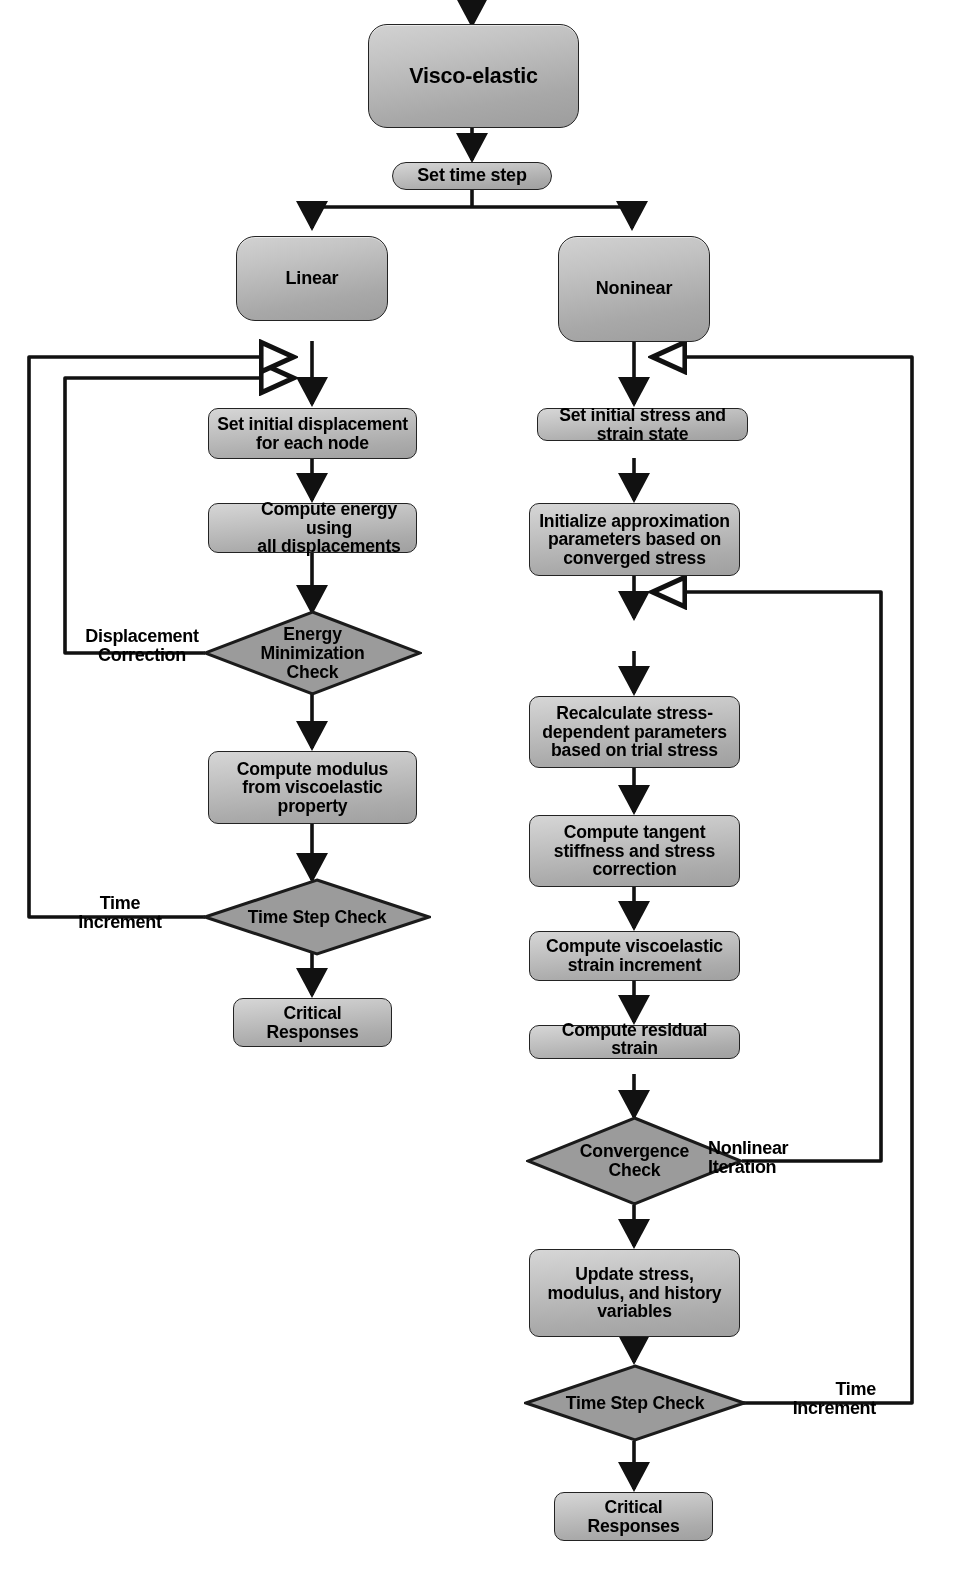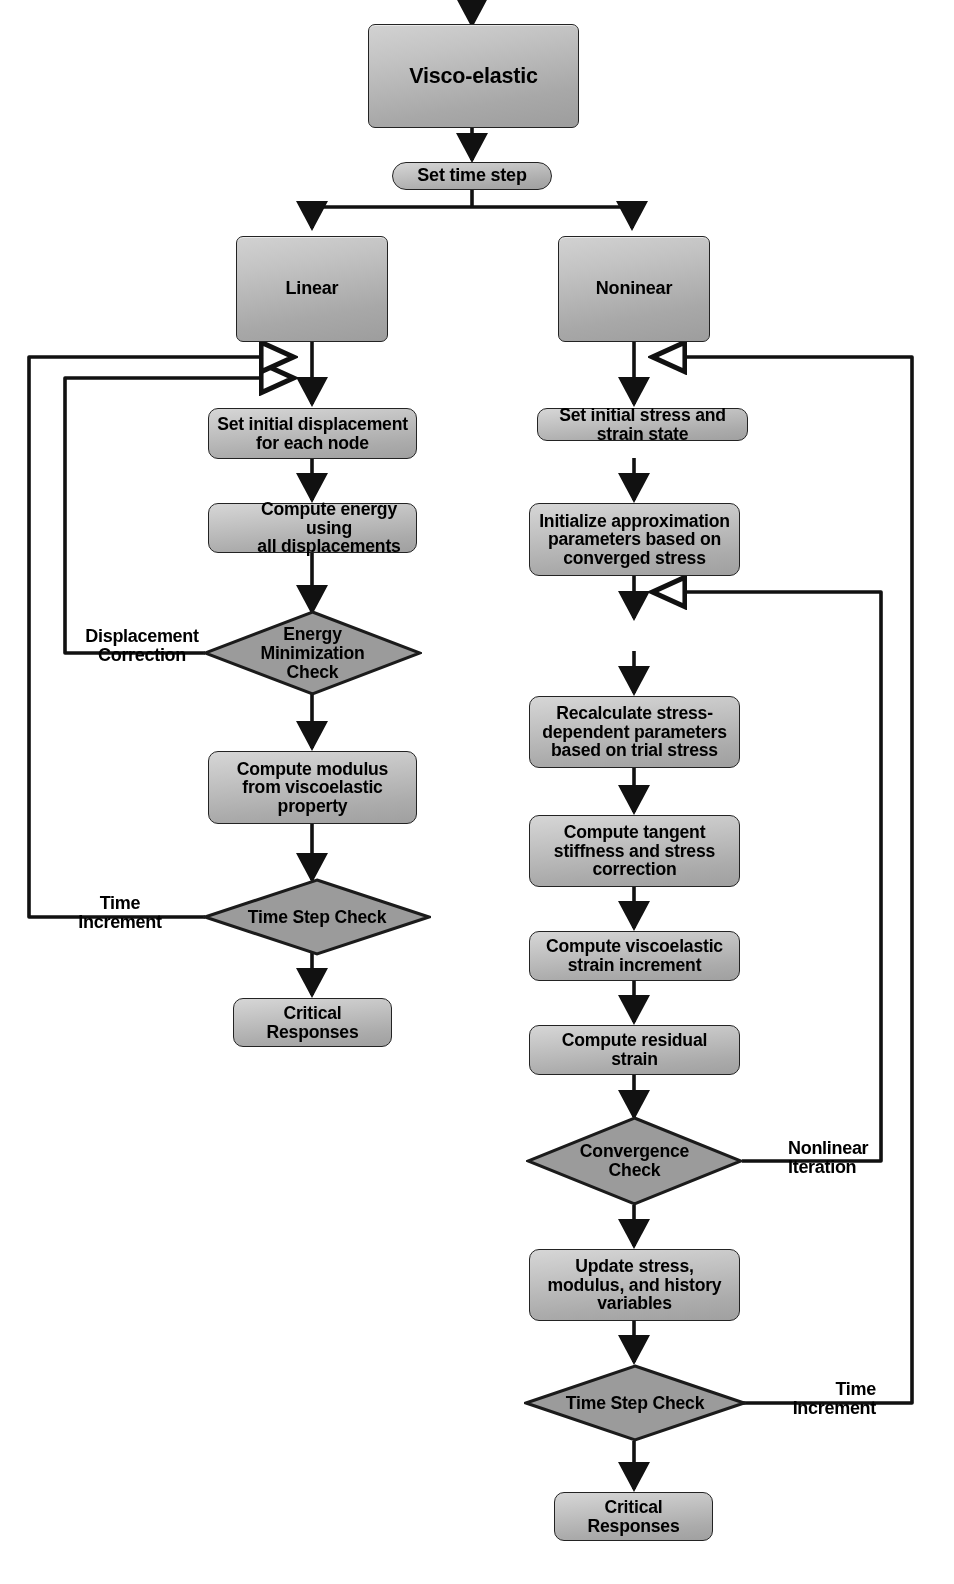--- a/index.html
+++ b/index.html
@@ -3,21 +3,21 @@
 <meta charset="utf-8">
 <style>
   html,body{margin:0;padding:0;background:#ffffff;}
   body{font-family:"Liberation Sans", sans-serif;}
   #stage{position:relative;width:954px;height:1584px;background:#ffffff;overflow:hidden;}
   #svg-layer{position:absolute;left:0;top:0;width:954px;height:1584px;}
 
   .node{position:absolute;box-sizing:border-box;display:flex;align-items:center;justify-content:center;
         text-align:center;color:#000;font-weight:bold;line-height:1.06;letter-spacing:-0.2px;}
 
-  .proc{border:1.6px solid #232323;border-radius:7px;
+  .proc{border:1.6px solid #232323;border-radius:19px;
         background:linear-gradient(170deg,#d2d2d2 0%,#c3c3c3 28%,#a8a8a8 72%,#9d9d9d 100%);
         box-shadow:0 1px 0 rgba(255,255,255,.55) inset;}
 
   .term{border:1.6px solid #232323;border-radius:14px;
         background:linear-gradient(175deg,#d6d6d6 0%,#c5c5c5 30%,#ababab 75%,#a0a0a0 100%);}
 
   .dia-wrap{position:absolute;}
   .dia-label{position:absolute;left:0;top:0;width:100%;height:100%;
              display:flex;align-items:center;justify-content:center;text-align:center;
              color:#000;font-weight:bold;line-height:1.08;letter-spacing:-0.2px;pointer-events:none;}
@@ -84,21 +84,21 @@
   </svg>
 
   <div class="node proc f22" style="left:368px;top:24px;width:211px;height:104px;">
     <span>Visco-elastic</span>
   </div>
 
   <div class="node term f19" style="left:392px;top:162px;width:160px;height:28px;">
     <span>Set time step</span>
   </div>
 
-  <div class="node proc f19" style="left:236px;top:236px;width:152px;height:106px;justify-content:center;">
+  <div class="node proc f19" style="left:236px;top:236px;width:152px;height:85px;justify-content:center;">
     <span>Linear</span>
   </div>
 
   <div class="node proc f19" style="left:558px;top:236px;width:152px;height:106px;">
     <span>Noninear</span>
   </div>
 
   <div class="node term f18" style="left:208px;top:408px;width:209px;height:51px;white-space:pre-line;">
     <span>Set initial displacement
 for each node</span>
@@ -158,34 +158,34 @@
     <span>Compute tangent
 stiffness and stress
 correction</span>
   </div>
 
   <div class="node term f18" style="left:529px;top:931px;width:211px;height:50px;white-space:pre-line;">
     <span>Compute viscoelastic
 strain increment</span>
   </div>
 
-  <div class="node term f18" style="left:529px;top:1025px;width:211px;height:50px;white-space:pre-line;">
+  <div class="node term f18" style="left:529px;top:1025px;width:211px;height:34px;white-space:pre-line;align-items:flex-end;">
     <span>Compute residual
 strain</span>
   </div>
 
   <div class="dia-wrap" style="left:526px;top:1116px;width:217px;height:90px;">
     <svg viewBox="0 0 217 90" style="position:absolute;left:0;top:0;width:217px;height:90px;">
       <path d="M108.5,2 L215,45 L108.5,88 L2,45 Z" fill="#9b9b9b" stroke="#1b1b1b" stroke-width="3"></path>
     </svg>
     <div class="dia-label f18" style="white-space:pre-line;">Convergence
 Check</div>
   </div>
 
-  <div class="node term f18" style="left:529px;top:1249px;width:211px;height:72px;white-space:pre-line;">
+  <div class="node term f18" style="left:529px;top:1249px;width:211px;height:88px;white-space:pre-line;">
     <span>Update stress,
 modulus, and history
 variables</span>
   </div>
 
   <div class="dia-wrap" style="left:524px;top:1364px;width:222px;height:78px;">
     <svg viewBox="0 0 222 78" style="position:absolute;left:0;top:0;width:222px;height:78px;">
       <path d="M111,2 L220,39 L111,76 L2,39 Z" fill="#9b9b9b" stroke="#1b1b1b" stroke-width="3"></path>
     </svg>
     <div class="dia-label f18">Time Step Check</div>
@@ -195,19 +195,19 @@
     <span>Critical
 Responses</span>
   </div>
 
   <div class="edge-label f19" style="left:74px;top:627px;width:136px;">Displacement
 Correction</div>
 
   <div class="edge-label f19" style="left:58px;top:894px;width:124px;">Time
 Increment</div>
 
-  <div class="edge-label f19" style="left:788px;top:1139px;width:122px;text-align:left;">Nonlinear
+  <div class="edge-label f19" style="left:708px;top:1139px;width:122px;text-align:left;">Nonlinear
 Iteration</div>
 
   <div class="edge-label f19" style="left:752px;top:1380px;width:124px;text-align:right;">Time
 Increment</div>
 
 </div>
 
 </body></html>

